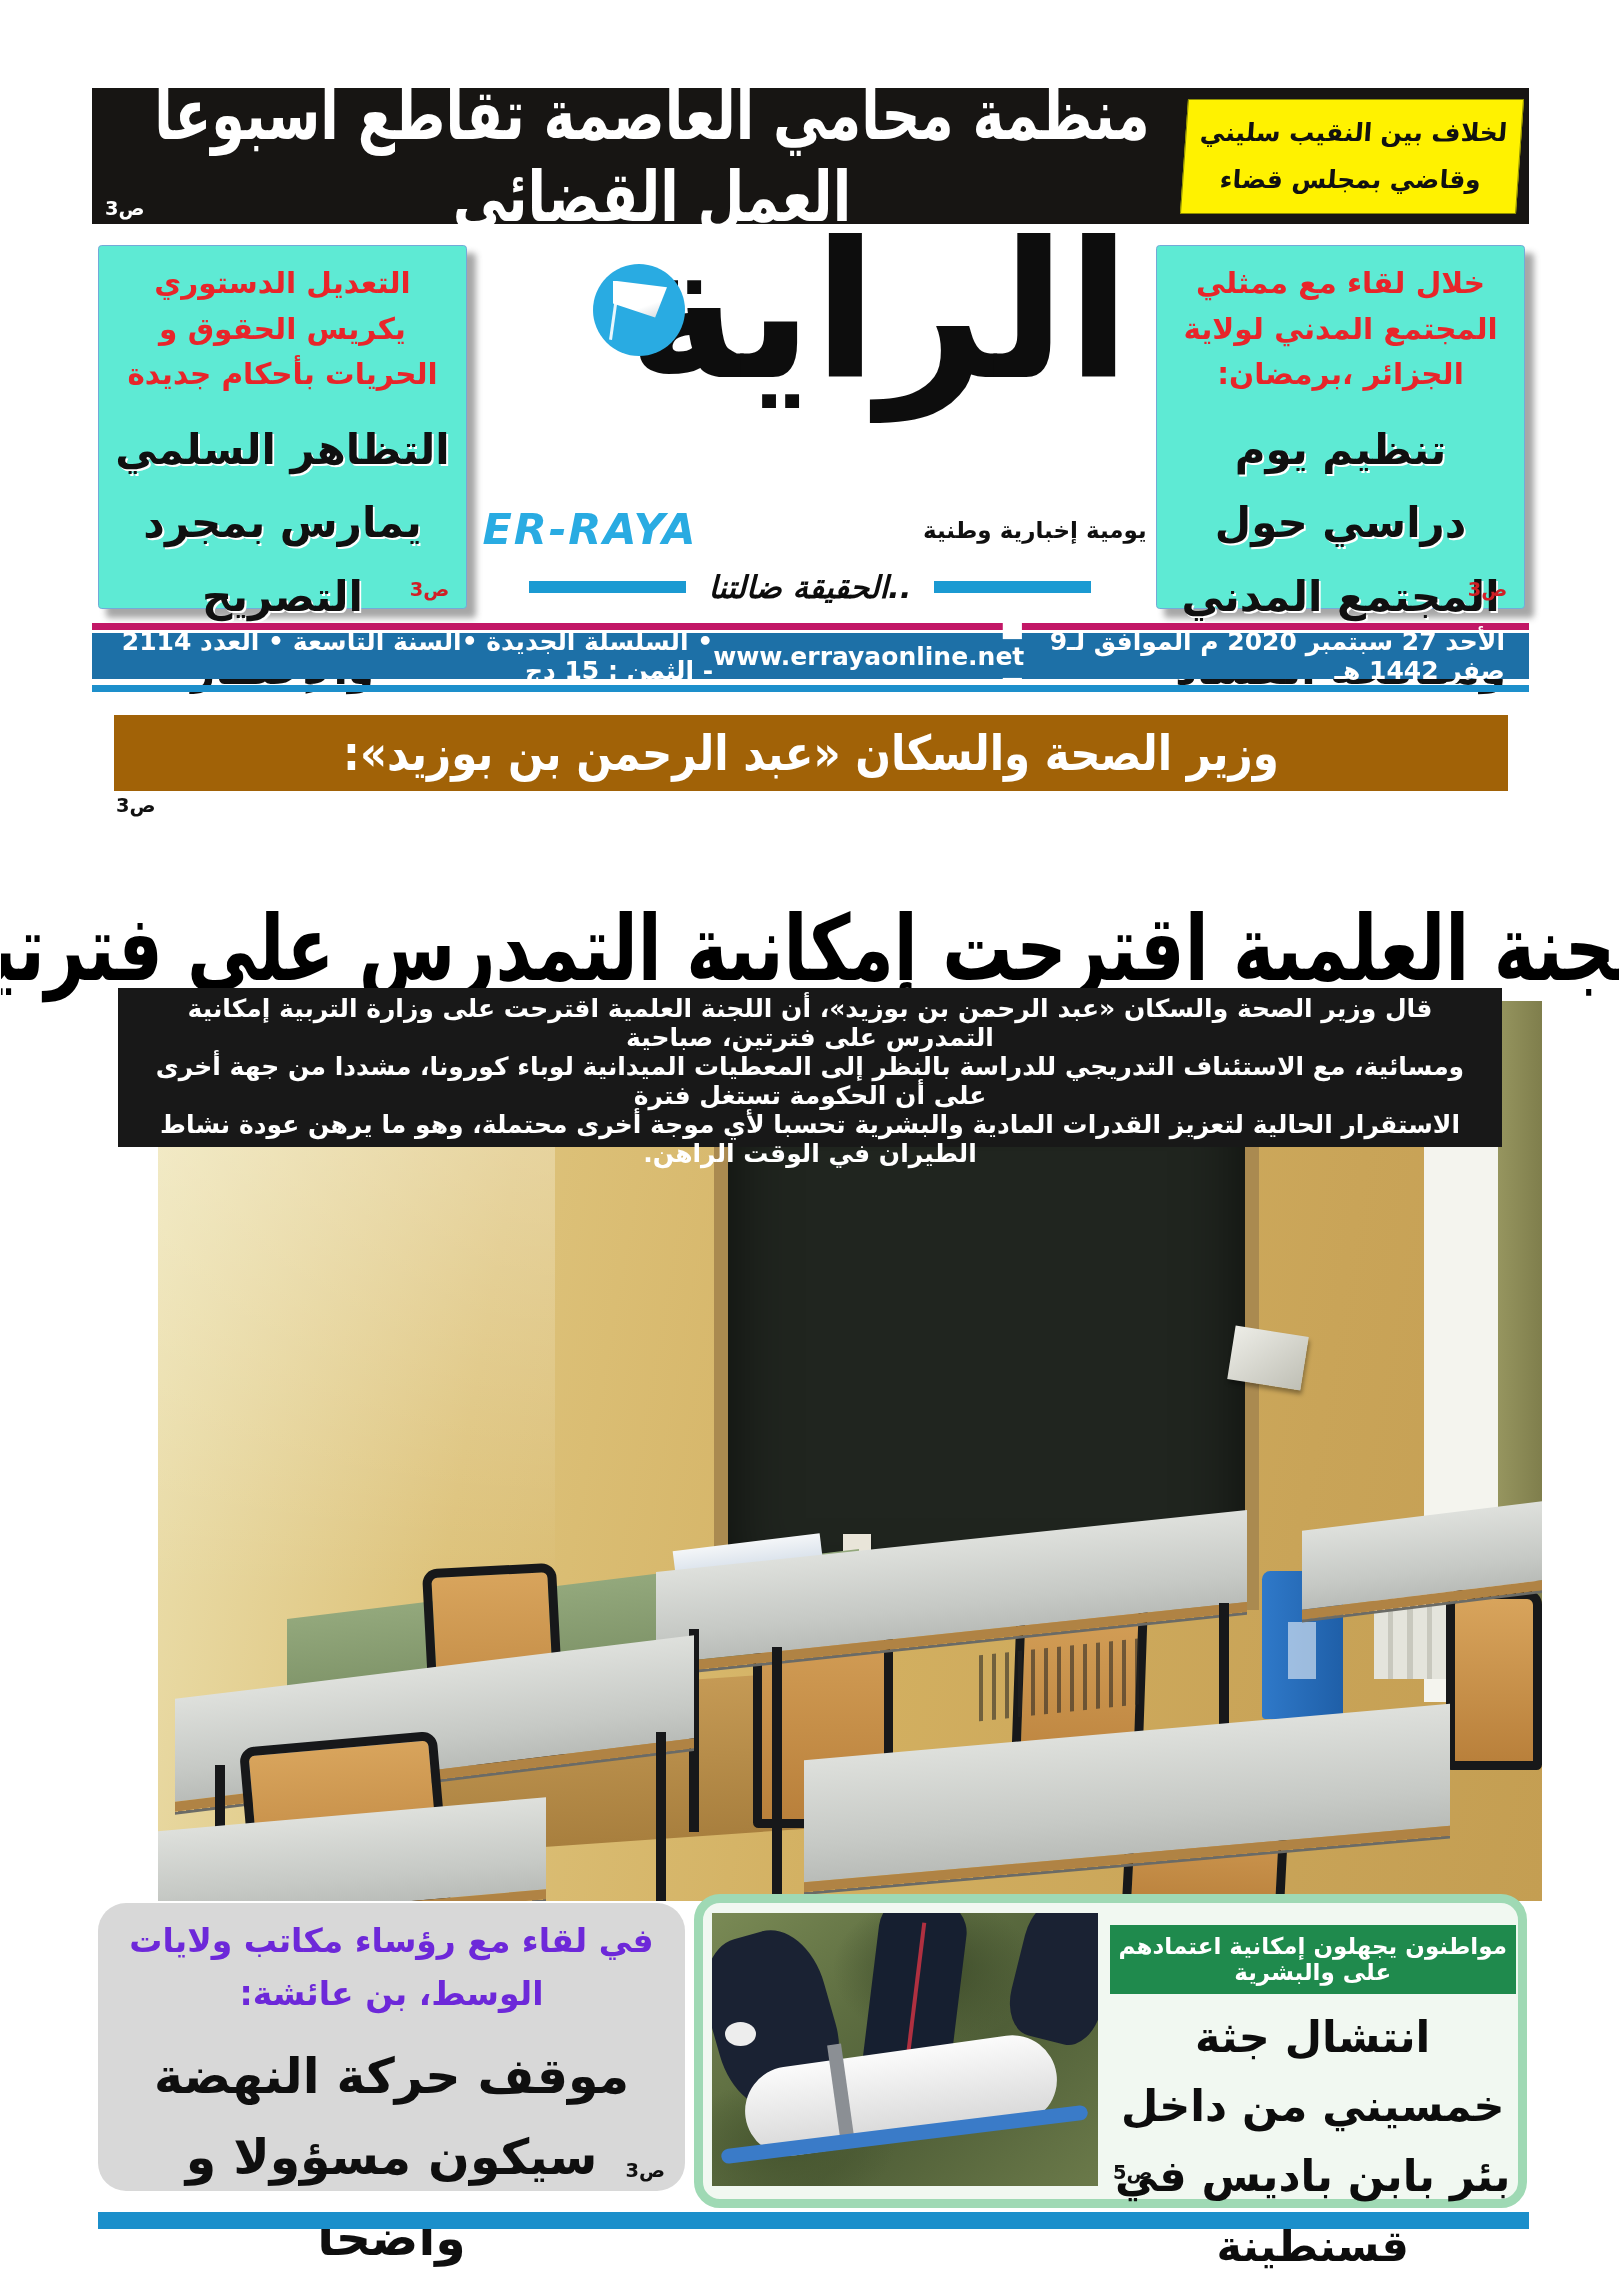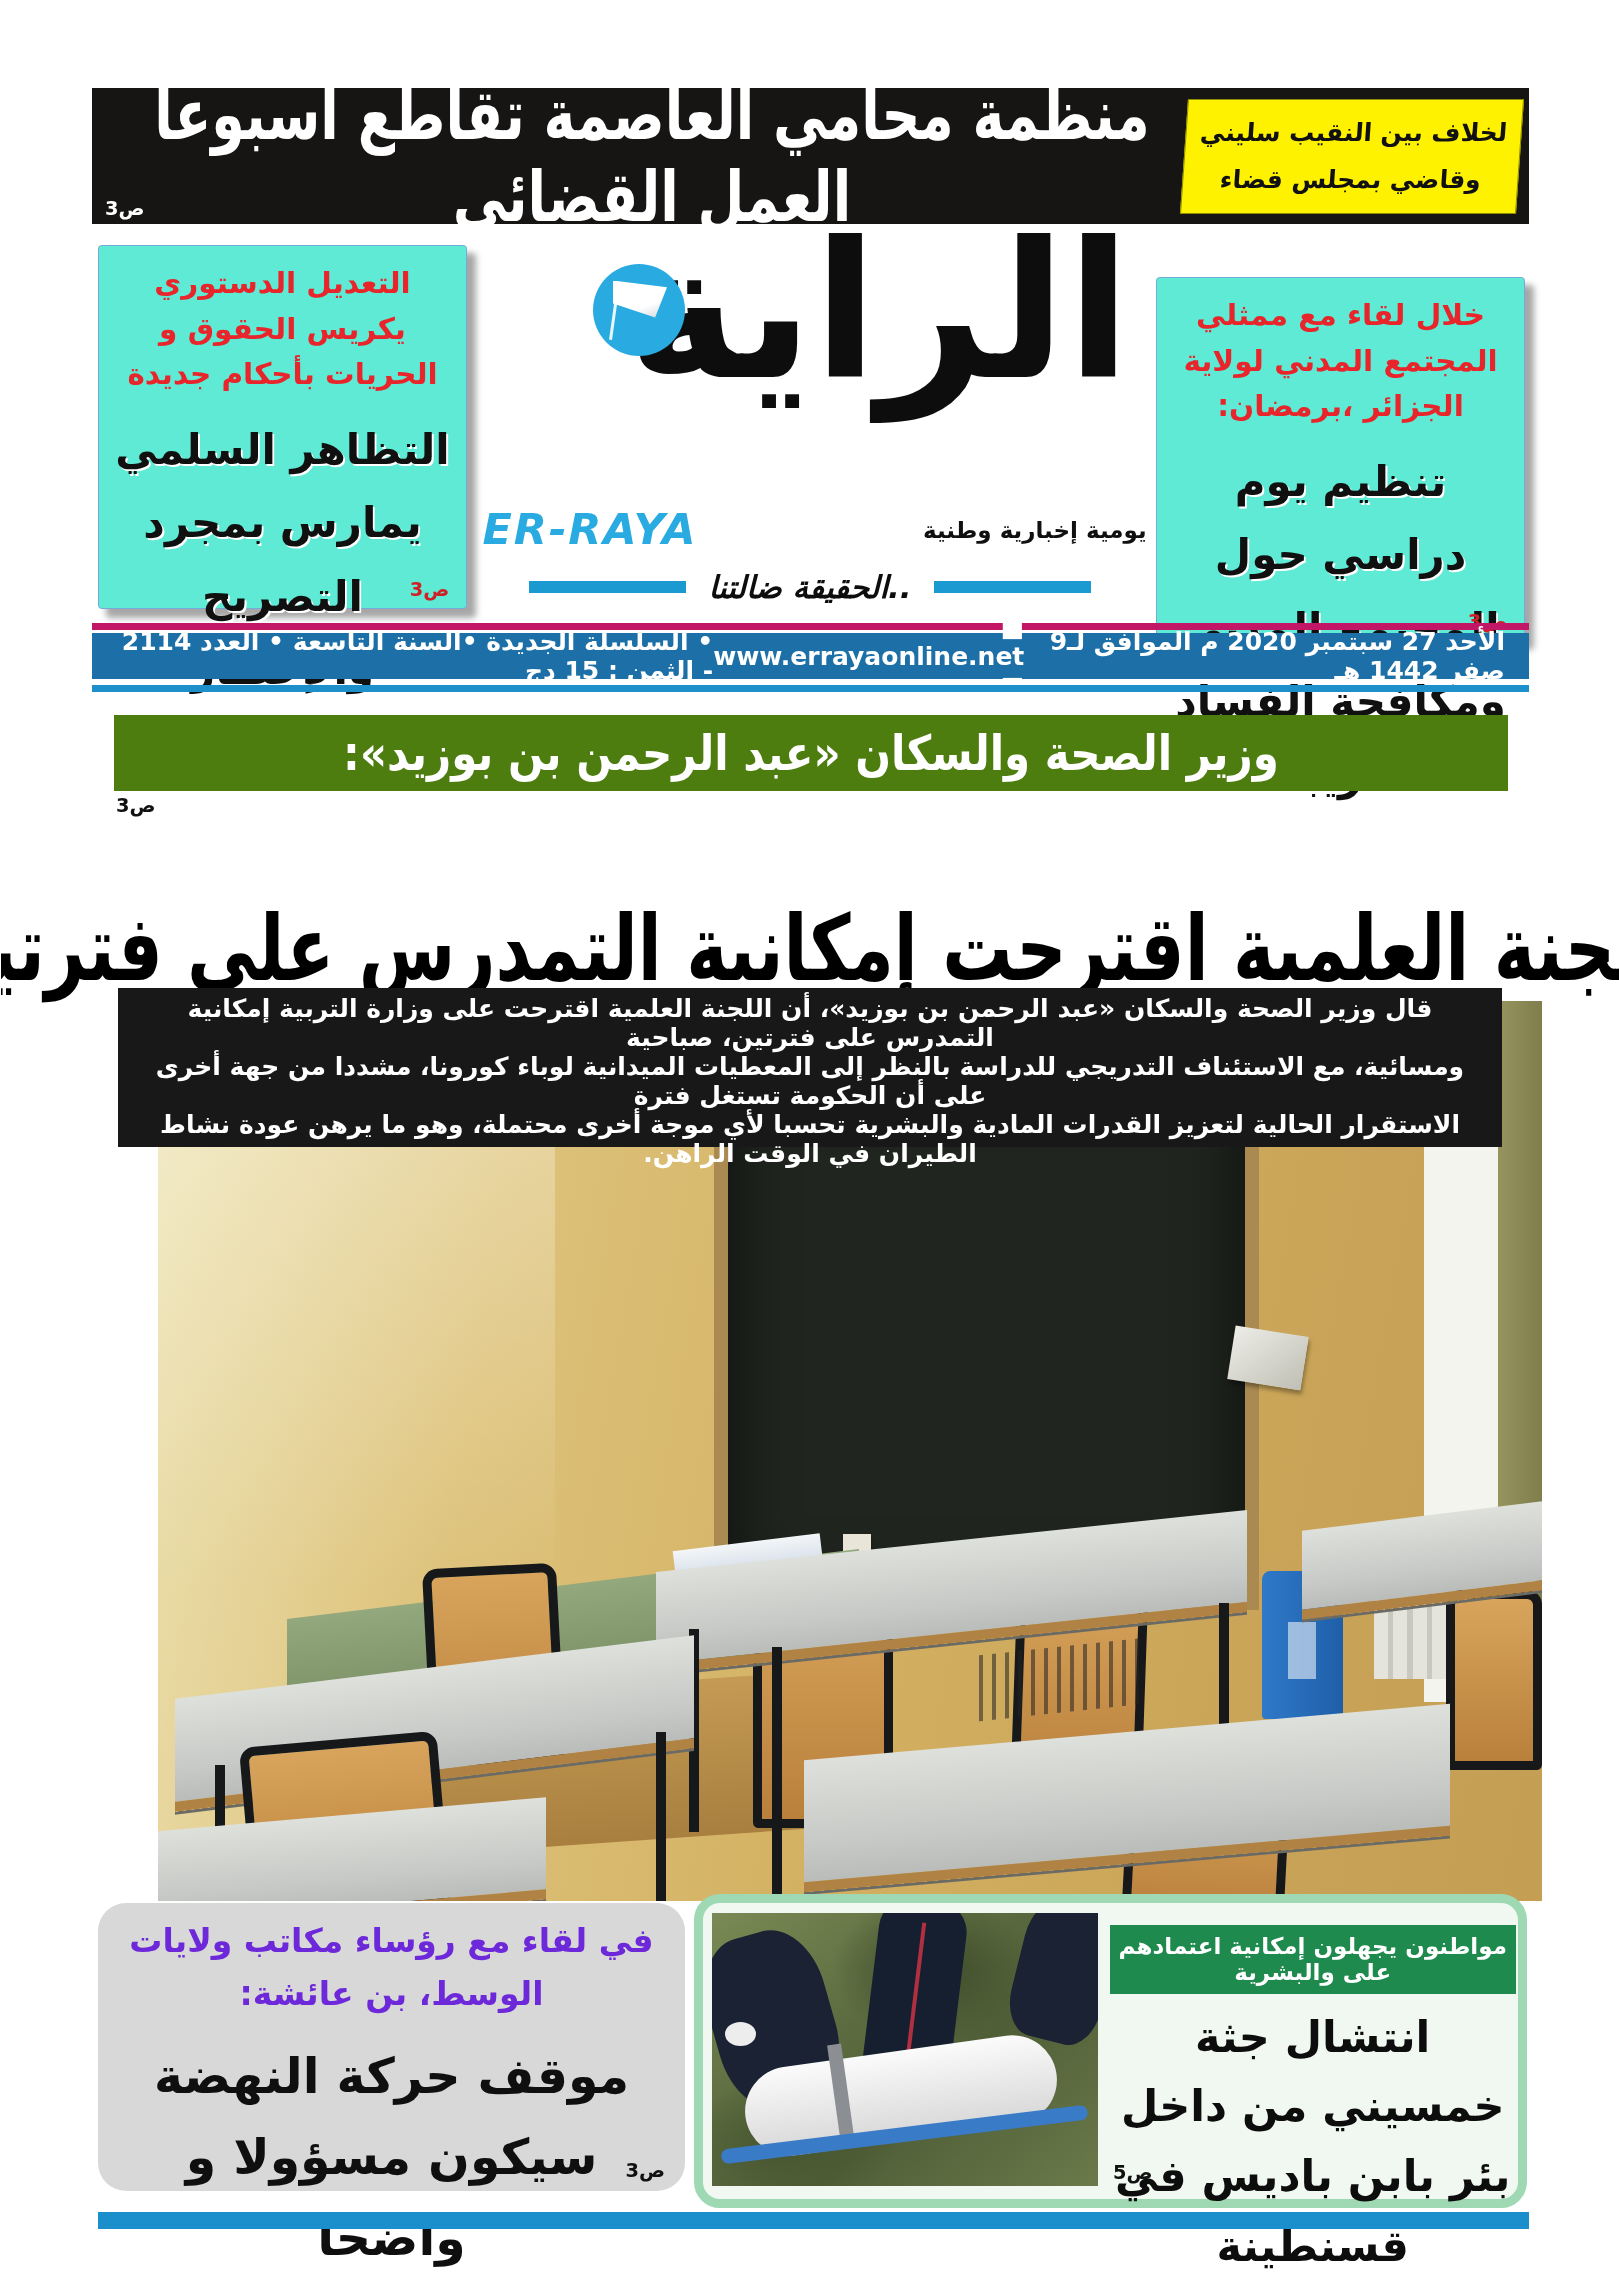--- a/index.html
+++ b/index.html
@@ -6,40 +6,40 @@
   body{width:1620px;height:2291px;position:relative;font-family:"DejaVu Sans",sans-serif;overflow:hidden;}
   .abs{position:absolute;}
   
   .top-banner{left:92px;top:88px;width:1437px;height:136px;background:#171513;display:flex;flex-direction:row;align-items:center;}
   .yellow-box{width:334px;height:113px;margin:11px 9.2px 11px 0;background:#FFF200;border:1.8px solid #8d8d00;display:flex;flex-direction:column;justify-content:center;text-align:center;font-weight:bold;font-size:25px;color:#111;line-height:1.85;transform:skewX(-4deg);}
   .top-headline{flex:1;color:#ffffff;font-weight:bold;font-size:54px;text-align:center;transform:scaleY(1.30);letter-spacing:-0.9px;padding-left:28px;}
   .top-ref{left:13px;bottom:3.7px;color:#ffffff;font-size:19.4px;font-weight:bold;}
   
   .mast-box{width:367px;height:362px;background:#5eead4;border:1.8px solid #74A9D8;box-shadow:8.3px 8.3px 6.5px rgba(60,60,60,.45);border-radius:3.7px;text-align:center;}
   .mast-left{left:98px;top:245px;}
-  .mast-right{left:1156px;top:245px;margin-top:32px;}
+  .mast-right{left:1156px;top:245px;}
   .mast-kicker{color:#E8252A;font-weight:bold;font-size:29.5px;line-height:1.55;padding:14.8px 11px 0 11px;}
   .mast-headline{color:#101010;font-weight:bold;font-size:42px;line-height:1.75;padding:14.8px 7.4px 0 7.4px;text-shadow:1.8px 1.8px 0 #ffffff;}
   .mast-ref{position:absolute;right:16.6px;bottom:7.4px;color:#D01F26;font-size:19.4px;font-weight:bold;}
   .logo{left:466px;top:229px;width:688px;height:388px;}
   .logo-arabic{position:absolute;right:23px;top:-35px;font-size:189px;font-weight:bold;color:#0d0d0d;line-height:1.25;text-shadow:2.8px 2.8px 0 #fff,-2.8px 2.8px 0 #fff;}
   .flag-circle{position:absolute;left:127px;top:35px;width:92px;height:92px;border-radius:50%;background:#29ABE2;}
   .flag-cloth{position:absolute;left:20px;top:16.6px;width:54px;height:37px;background:linear-gradient(160deg,#ffffff 65%,#cfd6da 100%);clip-path:polygon(0 0,100% 18%,78% 100%,0 62%);}
   .flag-pole{position:absolute;left:20px;top:18.5px;width:2.8px;height:57px;background:#e8f6fd;transform:rotate(8deg);}
   .logo-latin{position:absolute;left:16.6px;top:275px;color:#29ABE2;font-weight:bold;font-style:italic;font-size:43px;letter-spacing:1.8px;}
   .logo-type{position:absolute;right:7.4px;top:288px;color:#101010;font-weight:bold;font-size:23px;}
   .slogan-row{position:absolute;left:0;top:340px;width:100%;display:flex;align-items:center;justify-content:center;gap:22px;font-style:italic;}
   .slogan-bar{width:157px;height:12px;background:#1B9AD2;}
   .slogan-text{font-size:31px;font-weight:bold;color:#0d0d0d;}
   
   .rule-magenta{left:92px;top:623px;width:1437px;height:7.4px;background:#C21766;}
   .date-bar{left:92px;top:633px;width:1437px;height:46px;background:#1D70A7;color:#ffffff;display:flex;justify-content:space-between;align-items:center;padding:0 24px;box-sizing:border-box;font-weight:bold;font-size:25px;}
   .rule-blue-thin{left:92px;top:685px;width:1437px;height:6.5px;background:#1D8FCB;}
   
-  .red-banner{left:114px;top:715px;width:1394px;height:76px;background:#4d7c0f;color:#ffffff;display:flex;align-items:center;justify-content:center;font-weight:bold;font-size:42px;transform-origin:center;}
+  .red-banner{left:114px;top:715px;width:1394px;height:76px;background:#a16207;color:#ffffff;display:flex;align-items:center;justify-content:center;font-weight:bold;font-size:42px;transform-origin:center;}
   .red-banner-text{transform:scaleY(1.15);}
   .red-ref{left:116px;top:794px;color:#111;font-size:19.4px;font-weight:bold;}
   
   .main-headline{left:102px;top:823px;width:1417px;height:157px;display:flex;align-items:center;justify-content:center;color:#000;font-weight:bold;font-size:70px;white-space:nowrap;letter-spacing:-1.8px;transform:scaleY(1.30);}
   
   .lead-box{left:118px;top:988px;width:1384px;height:159px;background:#181818;color:#ffffff;z-index:5;display:flex;flex-direction:column;justify-content:space-evenly;text-align:center;font-weight:bold;font-size:25px;padding:5.5px 16.6px;box-sizing:border-box;}
   
   .photo{left:118px;top:986px;width:1384px;height:900px;overflow:hidden;background:linear-gradient(100deg,#EDE3B4 0%,#DDC27A 25%,#D2AF60 55%,#C9A458 80%,#C49E52 100%);}
   .photo .wall-light{position:absolute;left:0;top:0;width:397px;height:591px;background:linear-gradient(180deg,rgba(255,255,246,.4),rgba(255,255,246,0));}
   .photo .chalkboard{position:absolute;left:556px;top:72px;width:545px;height:537px;background:#20251F;border:14.8px solid #AA8A50;border-top:0;box-shadow:inset 0 0 65px rgba(0,0,0,.65);box-sizing:border-box;}

